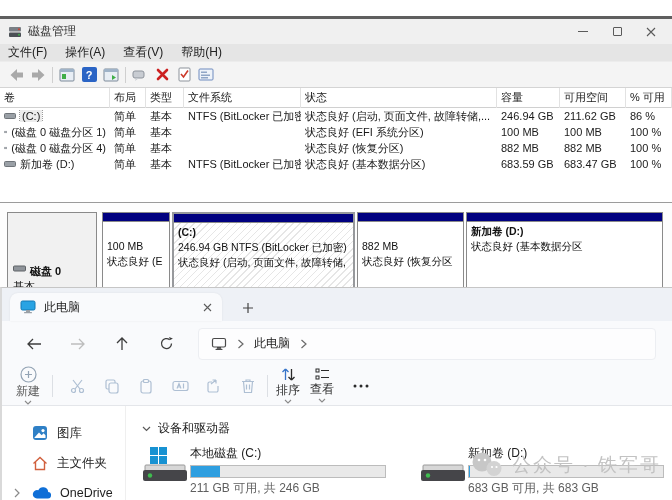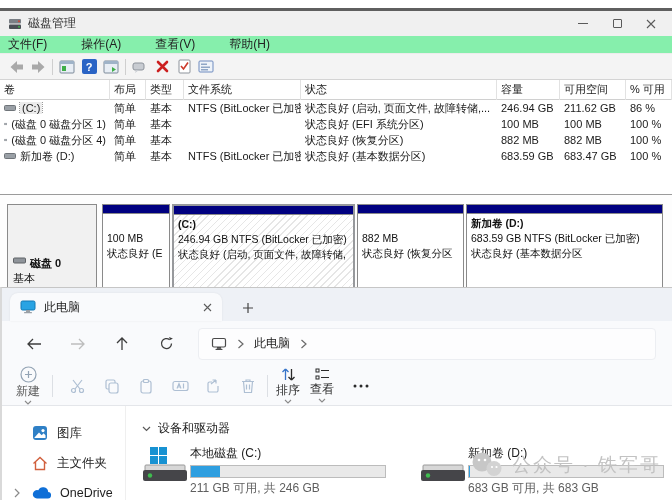--- a/index.html
+++ b/index.html
@@ -1,32 +1,32 @@
 <!DOCTYPE html>
 <html><head>
 <meta charset="utf-8">
 <style>
   * { box-sizing: border-box; margin: 0; padding: 0; }
   html,body { width:672px; height:500px; overflow:hidden; background:#fff;
     font-family:"Liberation Sans","DejaVu Sans",sans-serif; }
   svg { display:block; }
 
   
-  .dm-window { position:absolute; left:0; top:8px; width:672px; height:287px;
+  .dm-window { position:absolute; left:0; top:16px; width:672px; height:287px;
     background:#fff; border-top:3px solid #5f5f5f; }
   .dm-titlebar { height:25px; background:#f0f0f0; display:flex; align-items:center; padding:0 4px 0 8px; }
   .dm-appicon { margin-right:6px; }
   .dm-title { font-size:12px; color:#333; flex:1; }
   .dm-controls { display:flex; }
   .wc { width:34px; height:22px; display:flex; align-items:center; justify-content:center; cursor:default; }
   .wc-min { width:10px; height:1px; background:#5a5a5a; }
   .wc-max { width:9px; height:9px; border:1px solid #5a5a5a; border-radius:1px; }
 
-  .dm-menubar { height:18px; background:#86efac; display:flex; align-items:center;
-    padding-left:8px; gap:34px; border-bottom:1px solid #ececec; }
+  .dm-menubar { height:18px; background:#e5e5e5; display:flex; align-items:center;
+    padding-left:8px; gap:18px; border-bottom:1px solid #ececec; }
   .menu-item { font-size:12px; color:#222; }
 
   .dm-toolbar { height:26px; background:#f4f4f4; border-bottom:1px solid #d4d4d4;
     display:flex; align-items:center; padding-left:5px; }
   .tbtn { width:22px; height:20px; display:flex; align-items:center; justify-content:center; }
   .tsep { width:1px; height:16px; background:#cfcfcf; margin:0 3px; }
   .dmi-help { width:15px; height:15px; background:#2a64c5; color:#fff; font-size:11px; font-weight:bold;
     display:flex; align-items:center; justify-content:center; border-radius:2px; }
 
   
@@ -303,21 +303,20 @@
         <div class="part-body">
           <div class="part-line b"></div>
           <div class="part-line">882 MB</div>
           <div class="part-line">状态良好 (恢复分区</div>
         </div>
       </div>
       <div class="part pw4">
         <div class="part-head"></div>
         <div class="part-body">
           <div class="part-line b">新加卷  (D:)</div>
-          <div class="part-line">683.59 GB NTFS (BitLocker 已加密)</div>
           <div class="part-line">状态良好 (基本数据分区</div>
         </div>
       </div>
     </div>
   </div>
 </div>
 
 <div class="ex-window">
 
   <div class="ex-tabbar">

